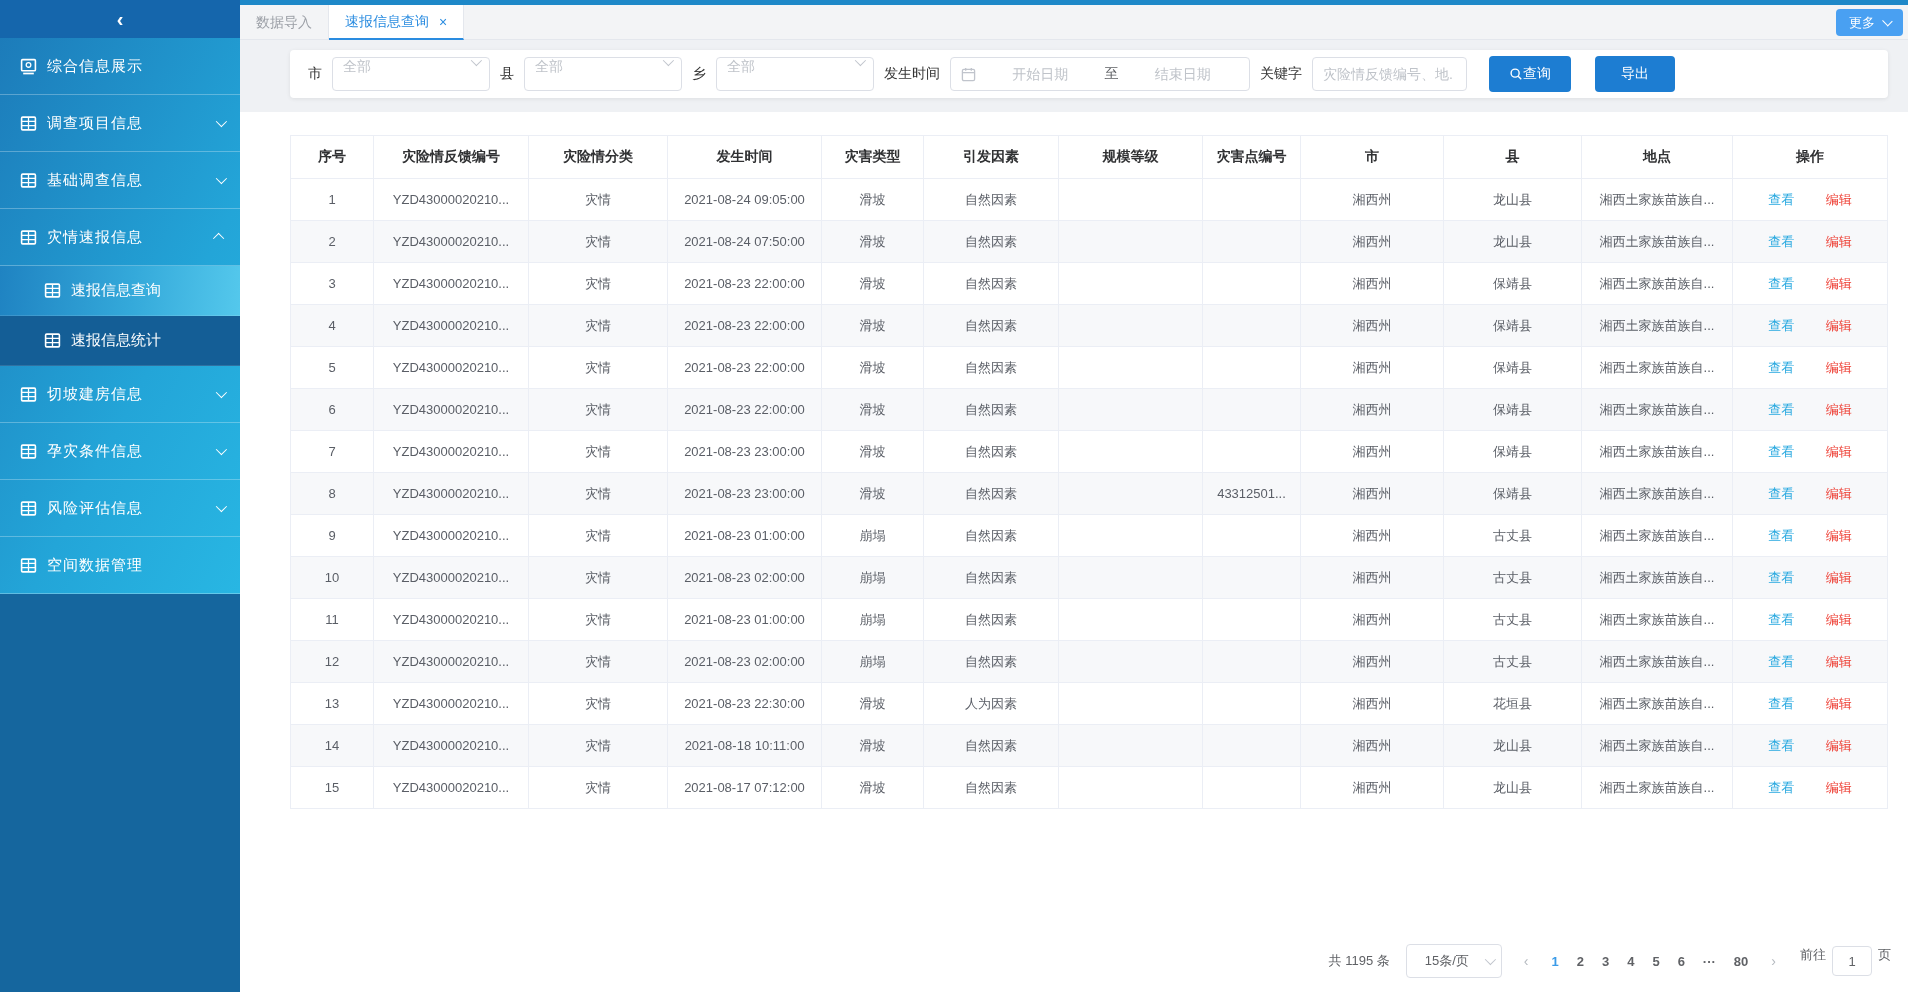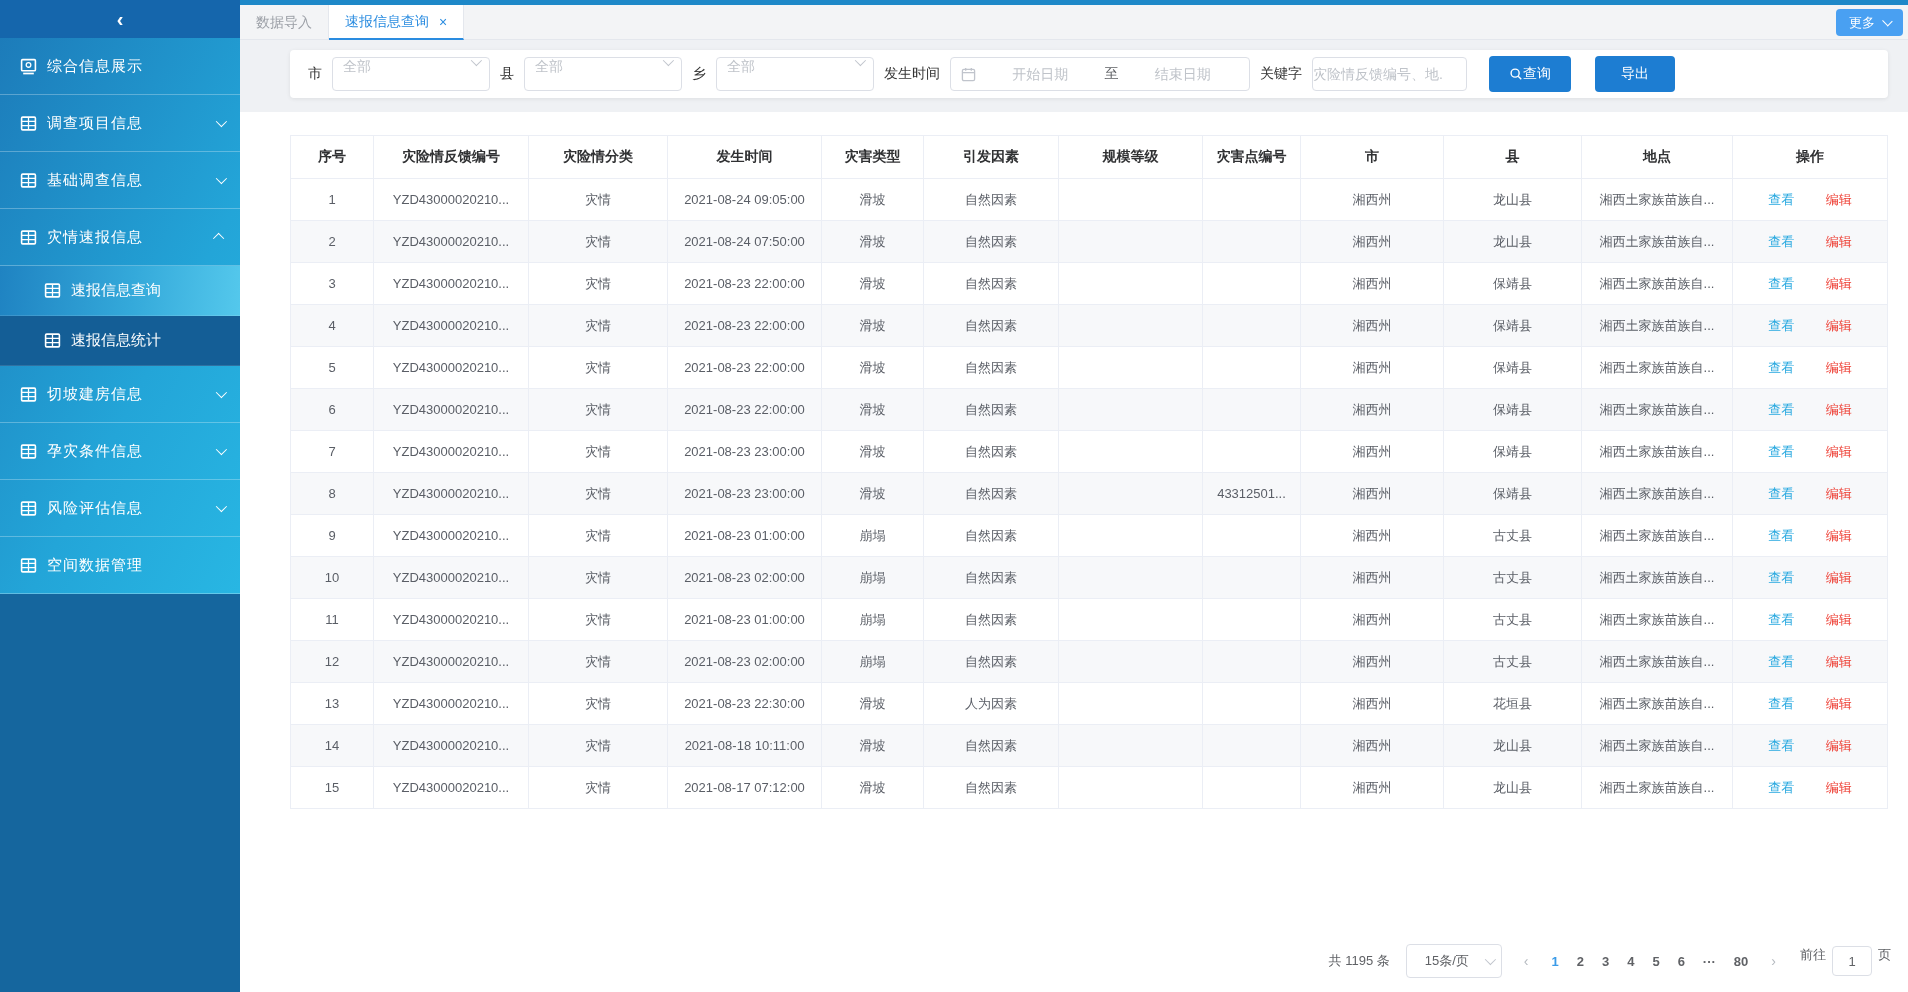--- a/index.html
+++ b/index.html
@@ -44,21 +44,21 @@
   .select { width:158px; height:34px; border:1px solid #dcdfe6; border-radius:4px; background:#fff;
             display:flex; padding:0 10px; cursor:pointer; }
   .select .val { flex:1; font-size:14px; color:#bfc3c9; }
   .select .chev, .psize .chev { border-color:#c0c4cc; }
   .range { width:300px; height:34px; border:1px solid #dcdfe6; border-radius:4px; background:#fff;
            display:flex; align-items:center; padding:0 10px; gap:8px; }
   .range input { border:none; outline:none; flex:1; min-width:0; font-size:14px; color:#606266; text-align:center;
                  font-family:inherit; background:transparent; }
   .range input::placeholder { color:#bfc3c9; }
   .range .to { font-size:14px; color:#606266; }
-  .kw-input { width:155px; height:34px; border:1px solid #dcdfe6; border-radius:4px; padding:0 0; font-size:14px;
+  .kw-input { width:155px; height:34px; border:1px solid #dcdfe6; border-radius:4px; padding:0 10px; font-size:14px;
               color:#606266; outline:none; font-family:inherit; }
   .kw-input::placeholder { color:#bfc3c9; }
   .btn { height:36px; border:none; border-radius:4px; background:#1d7dd2; color:#fff; font-size:14px;
          padding:0 20px; cursor:pointer; display:flex; align-items:center; }
   .btn.query { margin-left:12px; }
   .btn.export { margin-left:14px; padding:0 26px; }
 
   
   .content-panel { flex:1; background:#fff; padding:23px 23px 0 50px; position:relative; }
   table.grid { border-collapse:collapse; table-layout:fixed; width:1597px; font-size:13px; }

